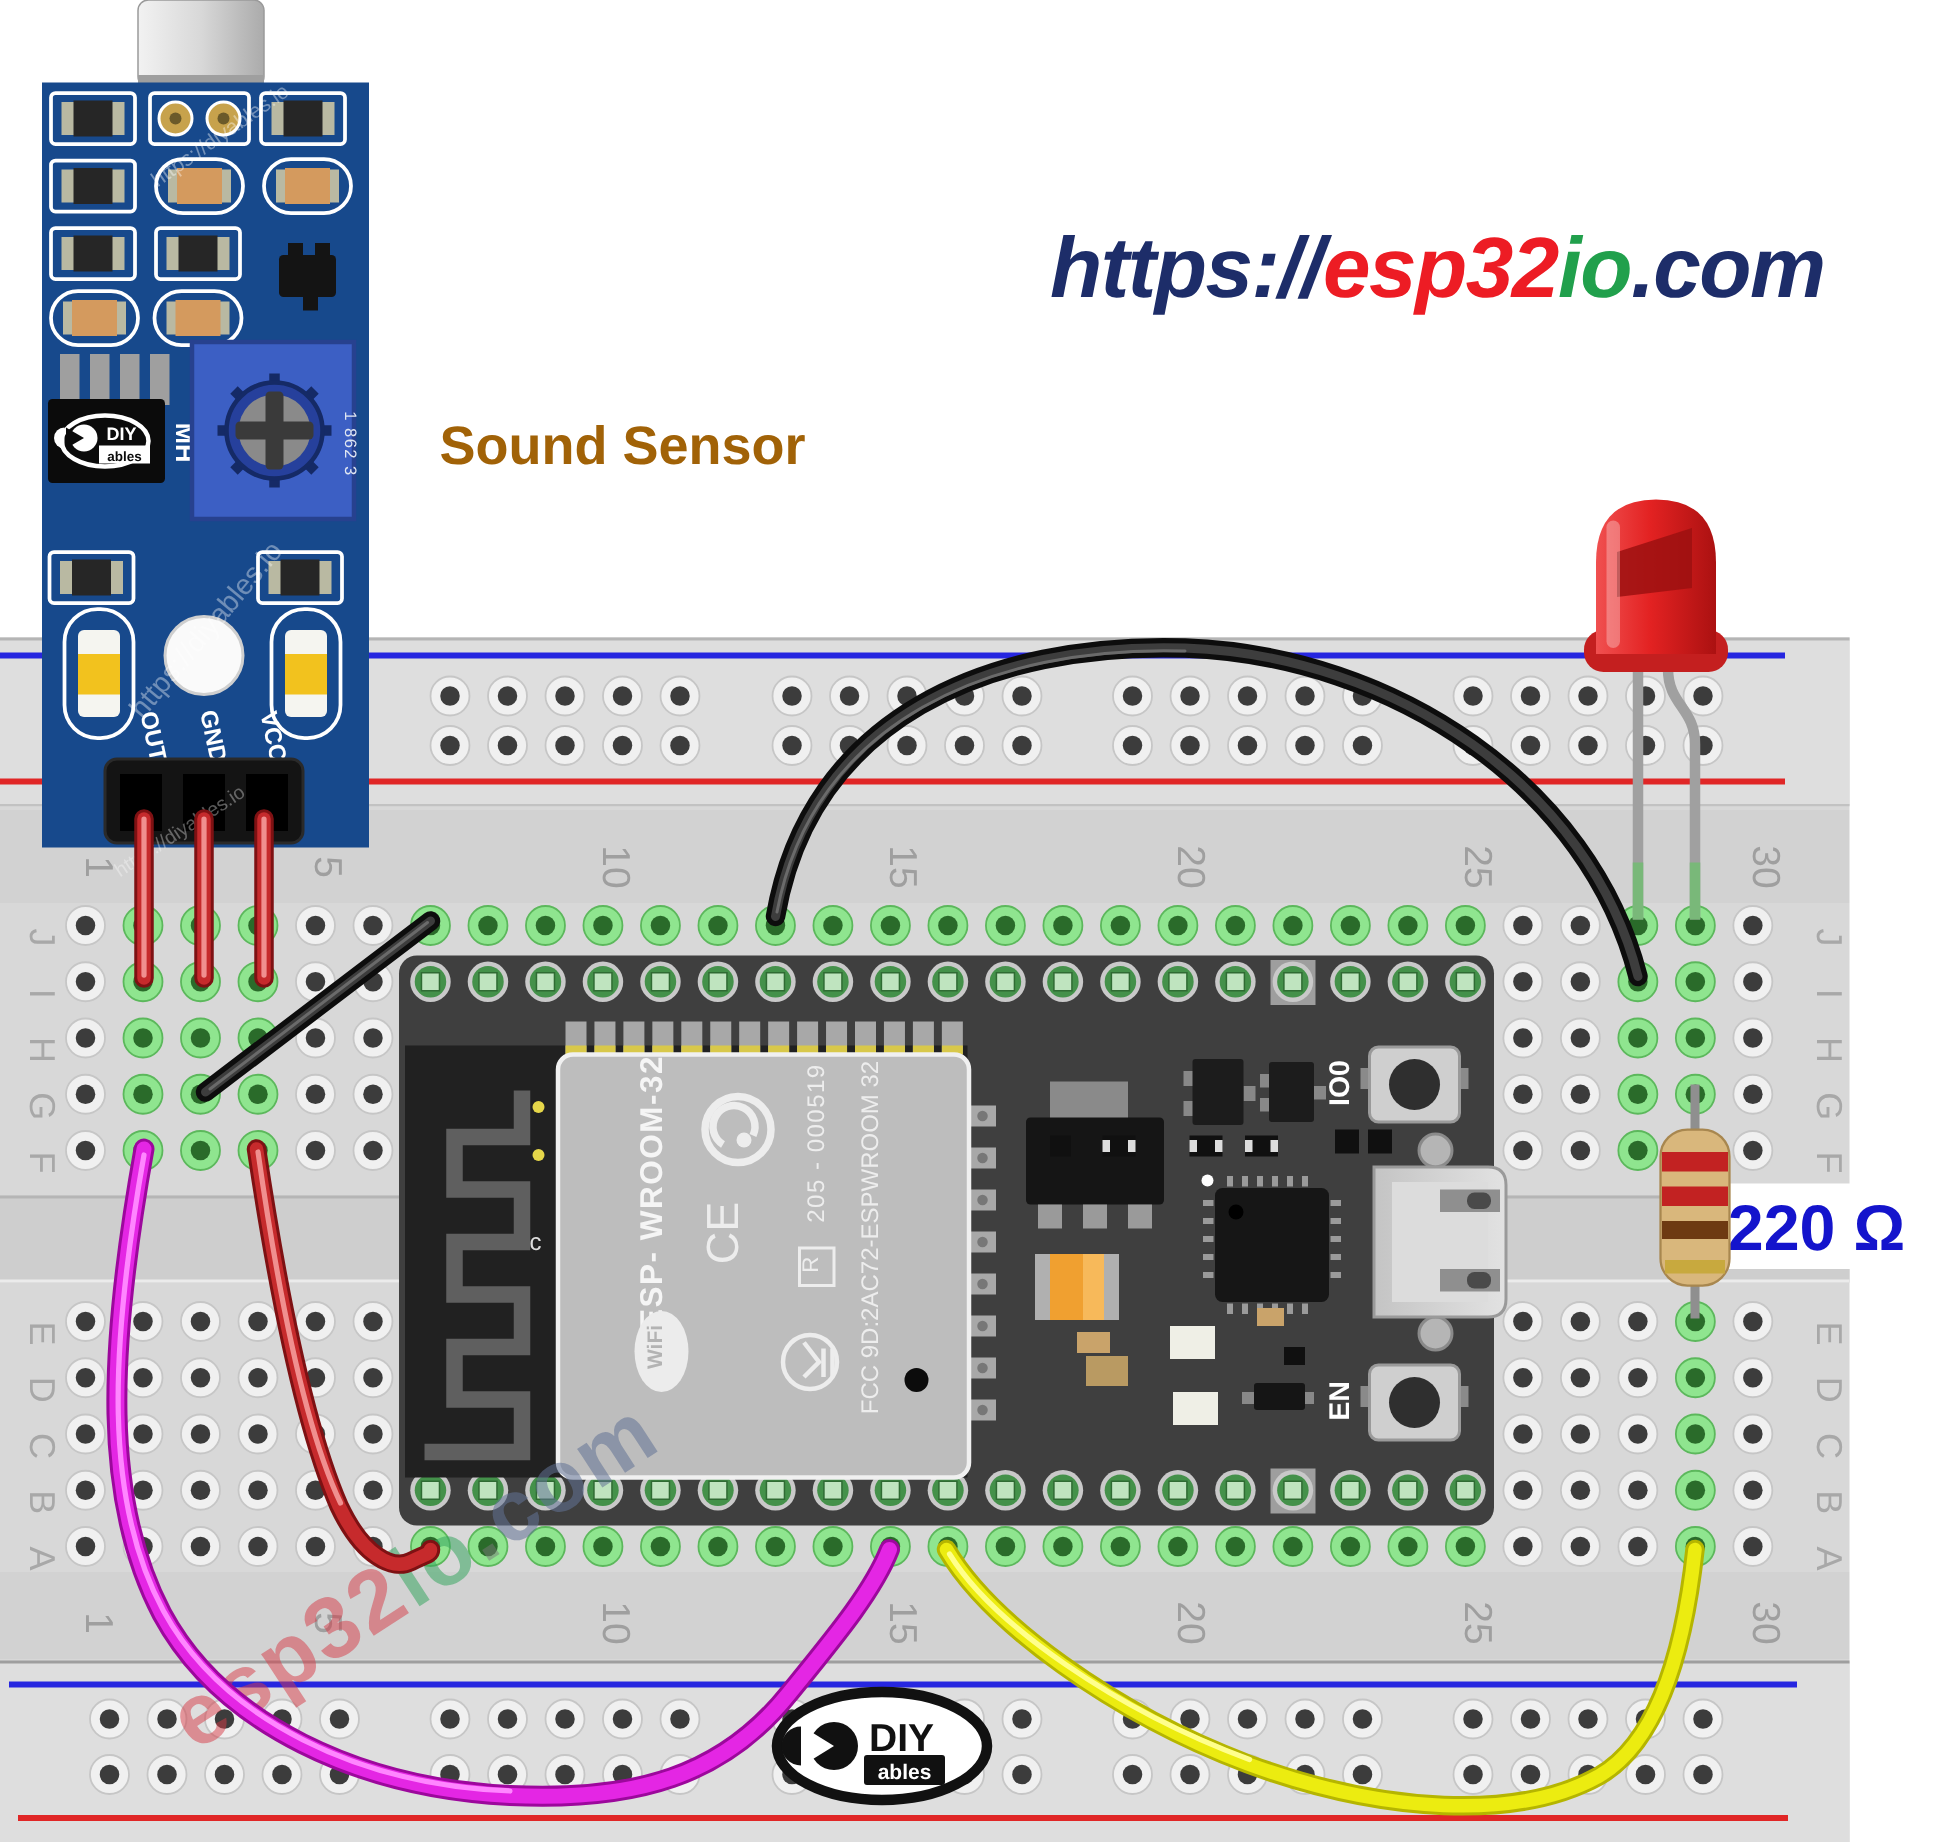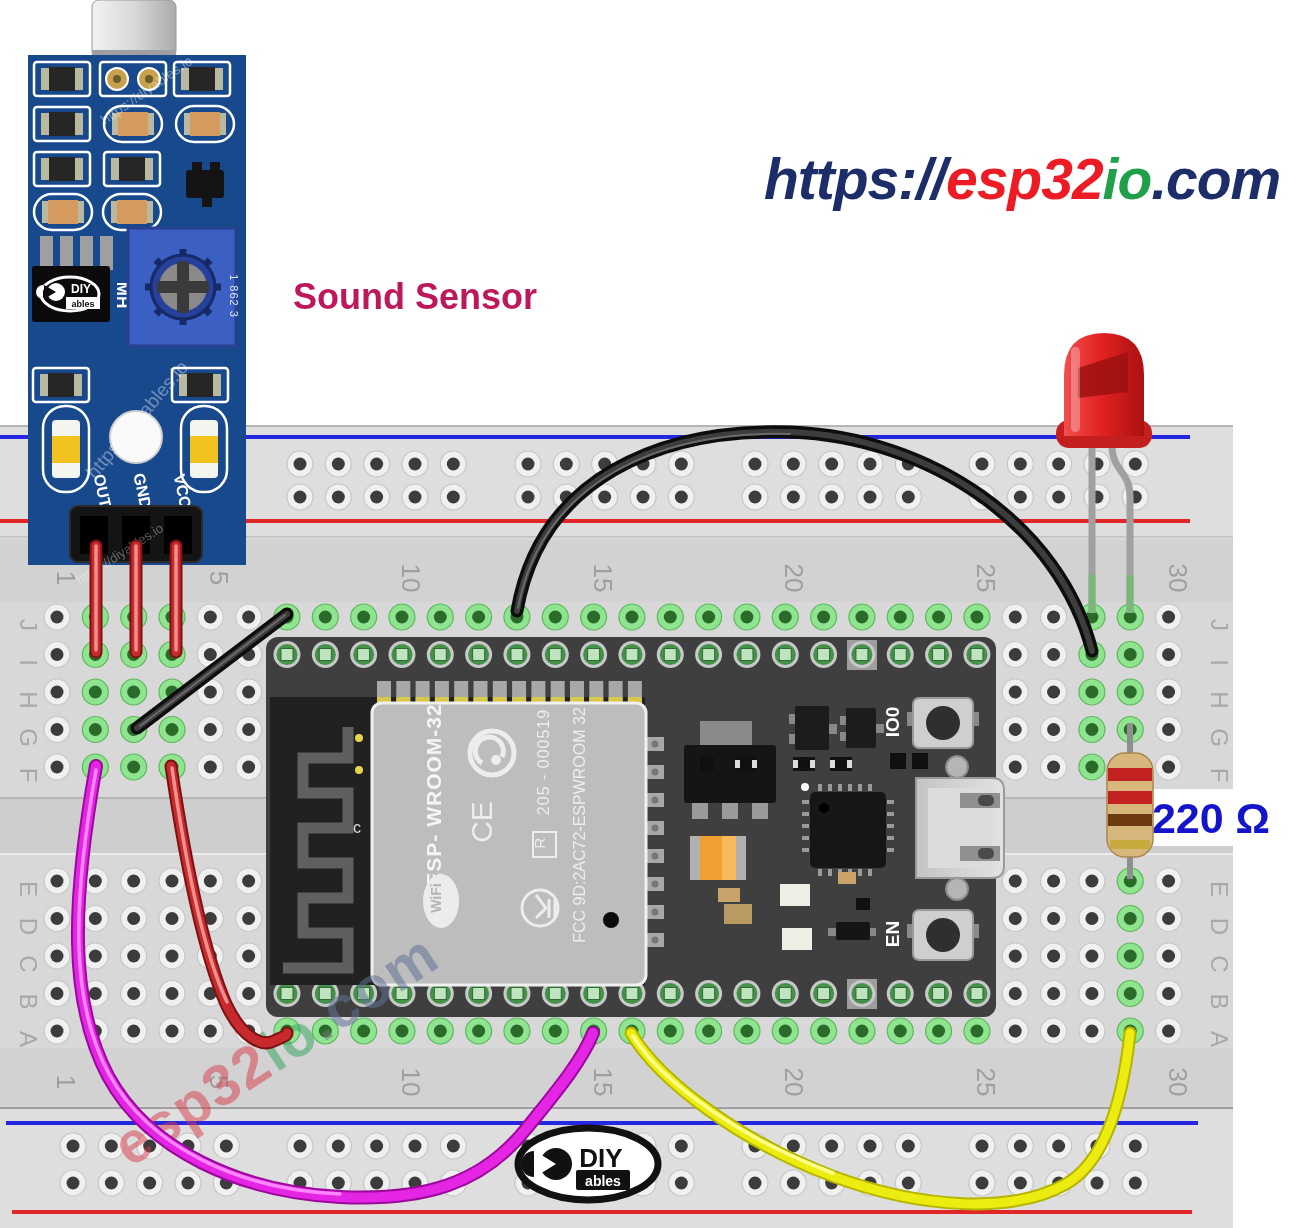--- a/index.html
+++ b/index.html
@@ -1,25 +1,25 @@
 <!DOCTYPE html>
 <html><head>
 <meta charset="utf-8">
 <style>
   html,body{margin:0;padding:0;background:#fff;}
   #stage{position:relative;width:1292px;height:1228px;background:#ffffff;overflow:hidden;
          font-family:"Liberation Sans",sans-serif;}
   #scene{position:absolute;left:0;top:0;}
-  .url-label{position:absolute;left:764px;top:146px;font-size:57px;font-weight:bold;
+  .url-label{position:absolute;left:700px;top:146px;font-size:57px;font-weight:bold;
              font-style:italic;letter-spacing:-1px;white-space:nowrap;}
   .url-https,.url-com{color:#1d2d69;}
   .url-esp32{color:#ed1c24;}
   .url-io{color:#21a04c;}
   .sound-sensor-label{position:absolute;left:293px;top:276px;font-size:36px;font-weight:bold;
-                      color:#be185d;white-space:nowrap;}
+                      color:#a16207;white-space:nowrap;}
   svg text{font-family:"Liberation Sans",sans-serif;}
 </style>
 </head>
 <body>
 
 <div id="stage">
 <svg id="scene" width="1292" height="1228" viewBox="0 0 1292 1228">
   <defs>
     <linearGradient id="micGrad" x1="0" y1="0" x2="1" y2="0">
       <stop offset="0" stop-color="#f2f2f2"></stop>

